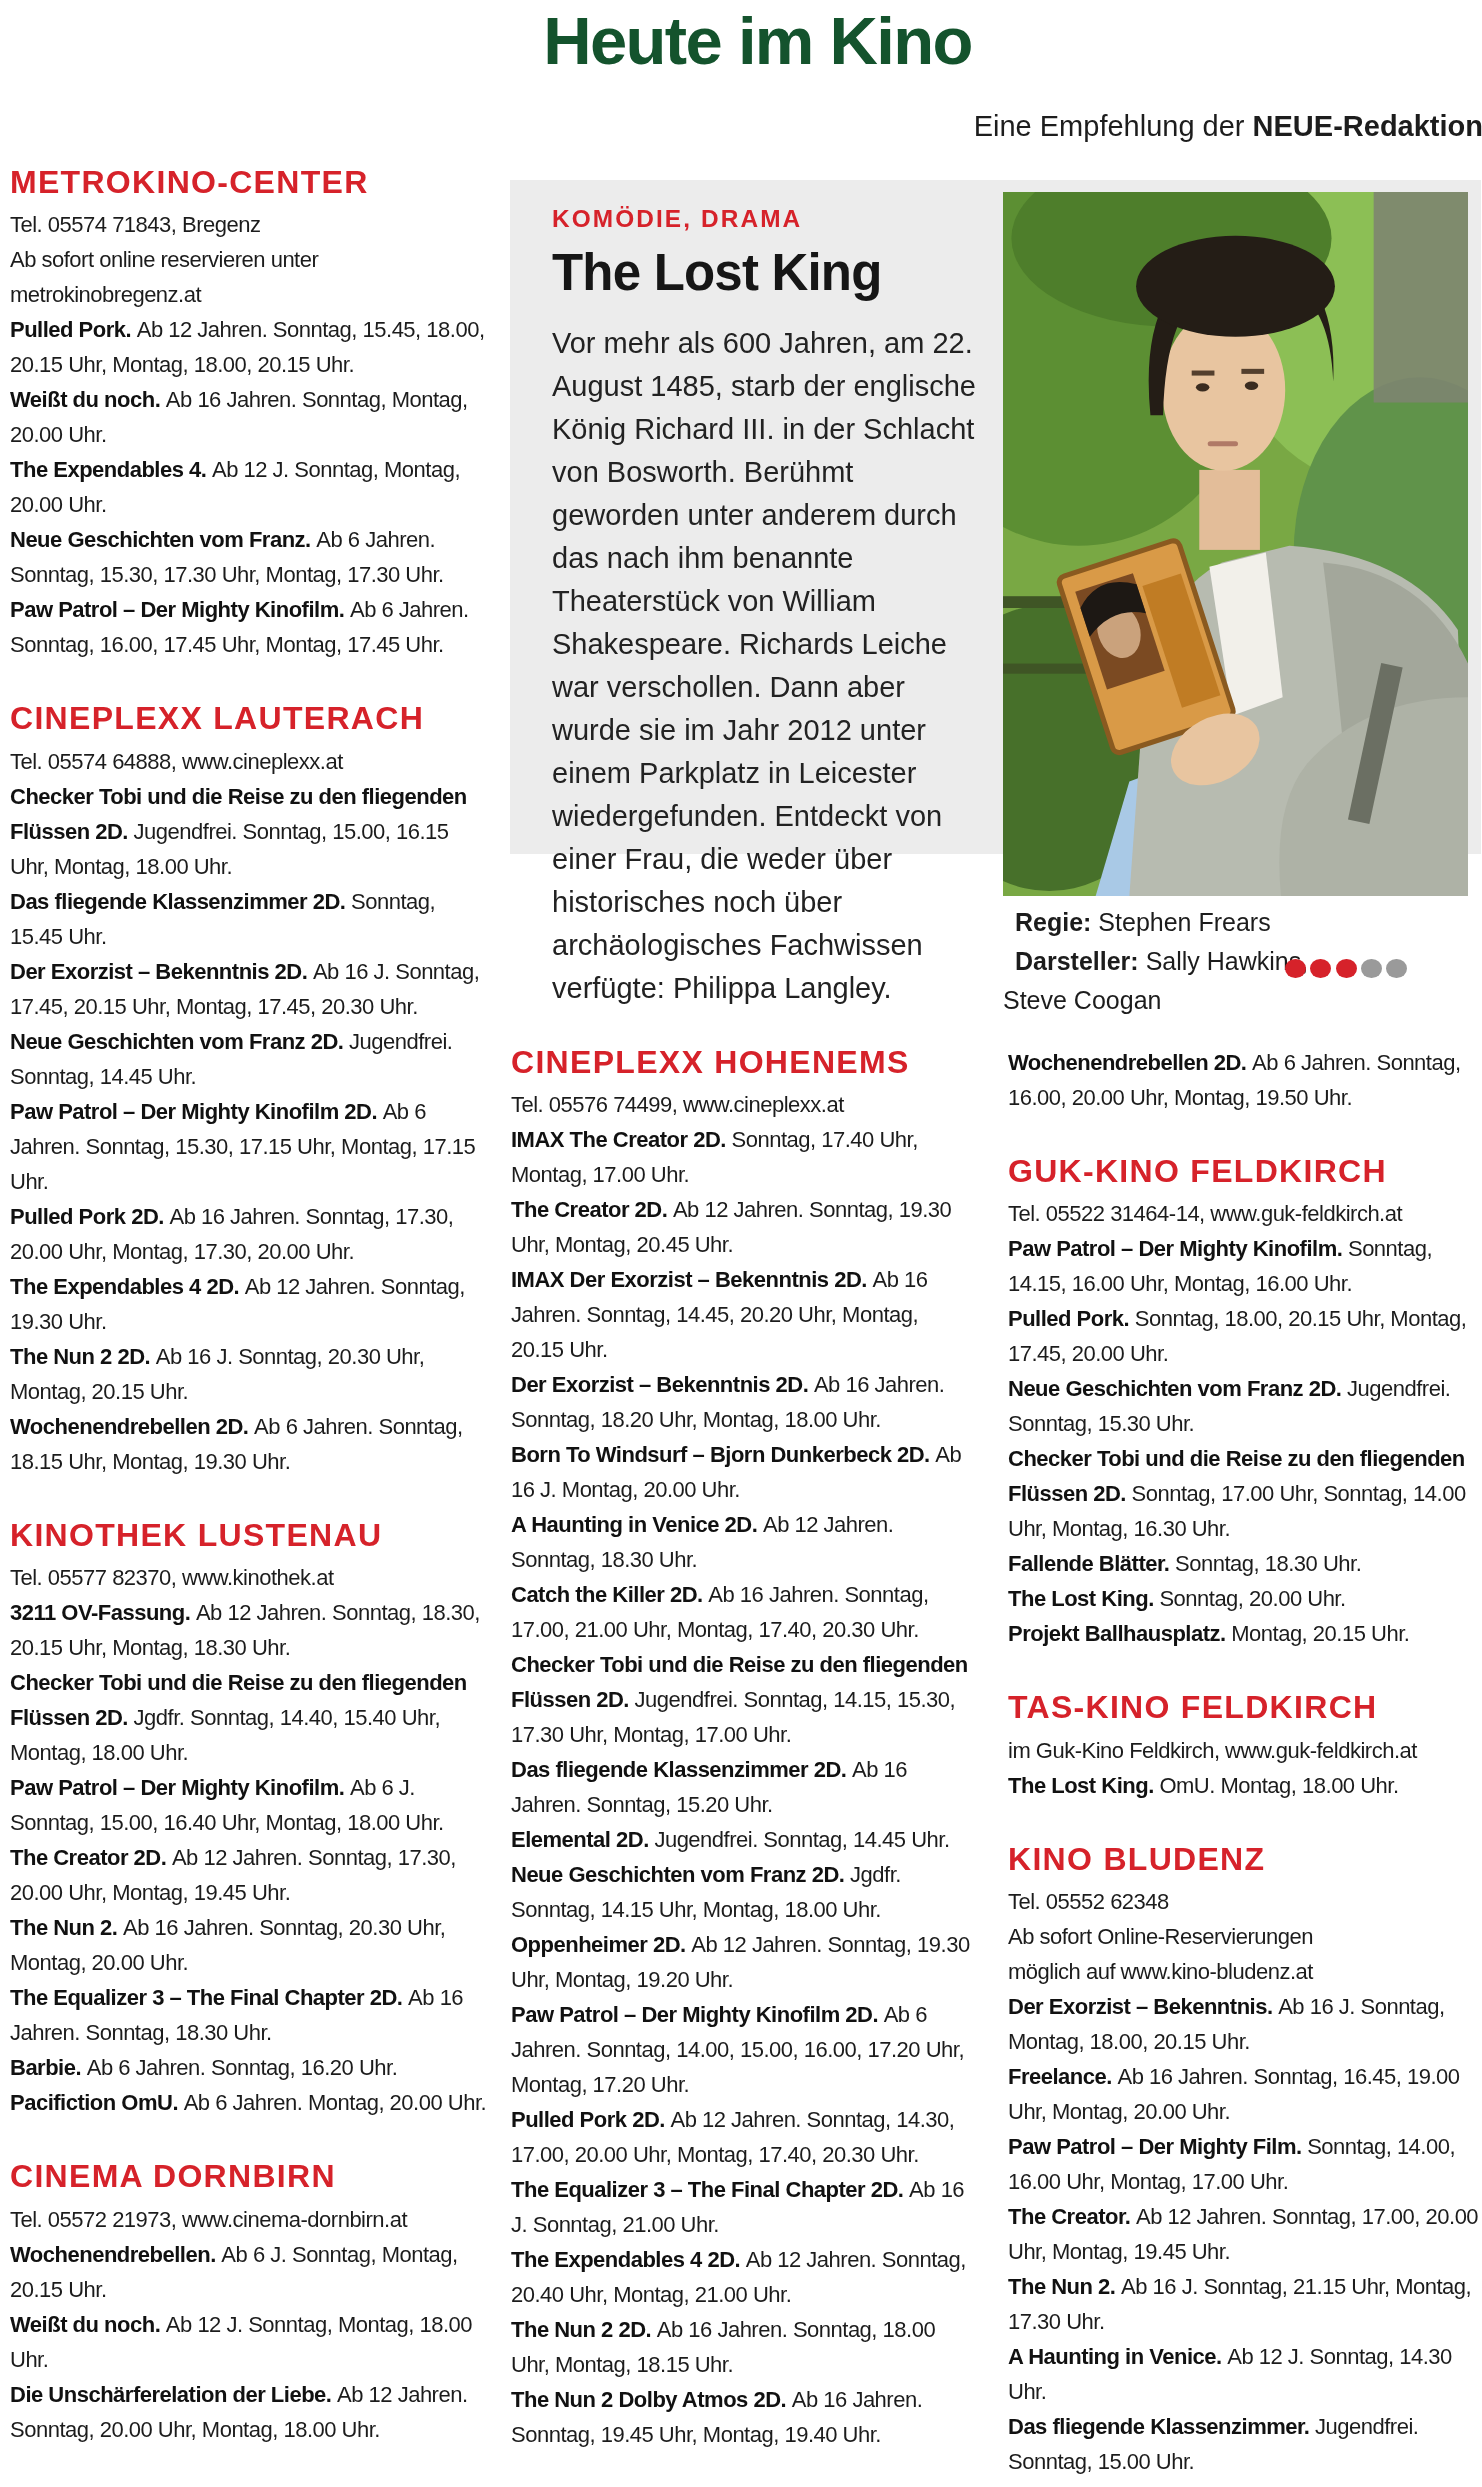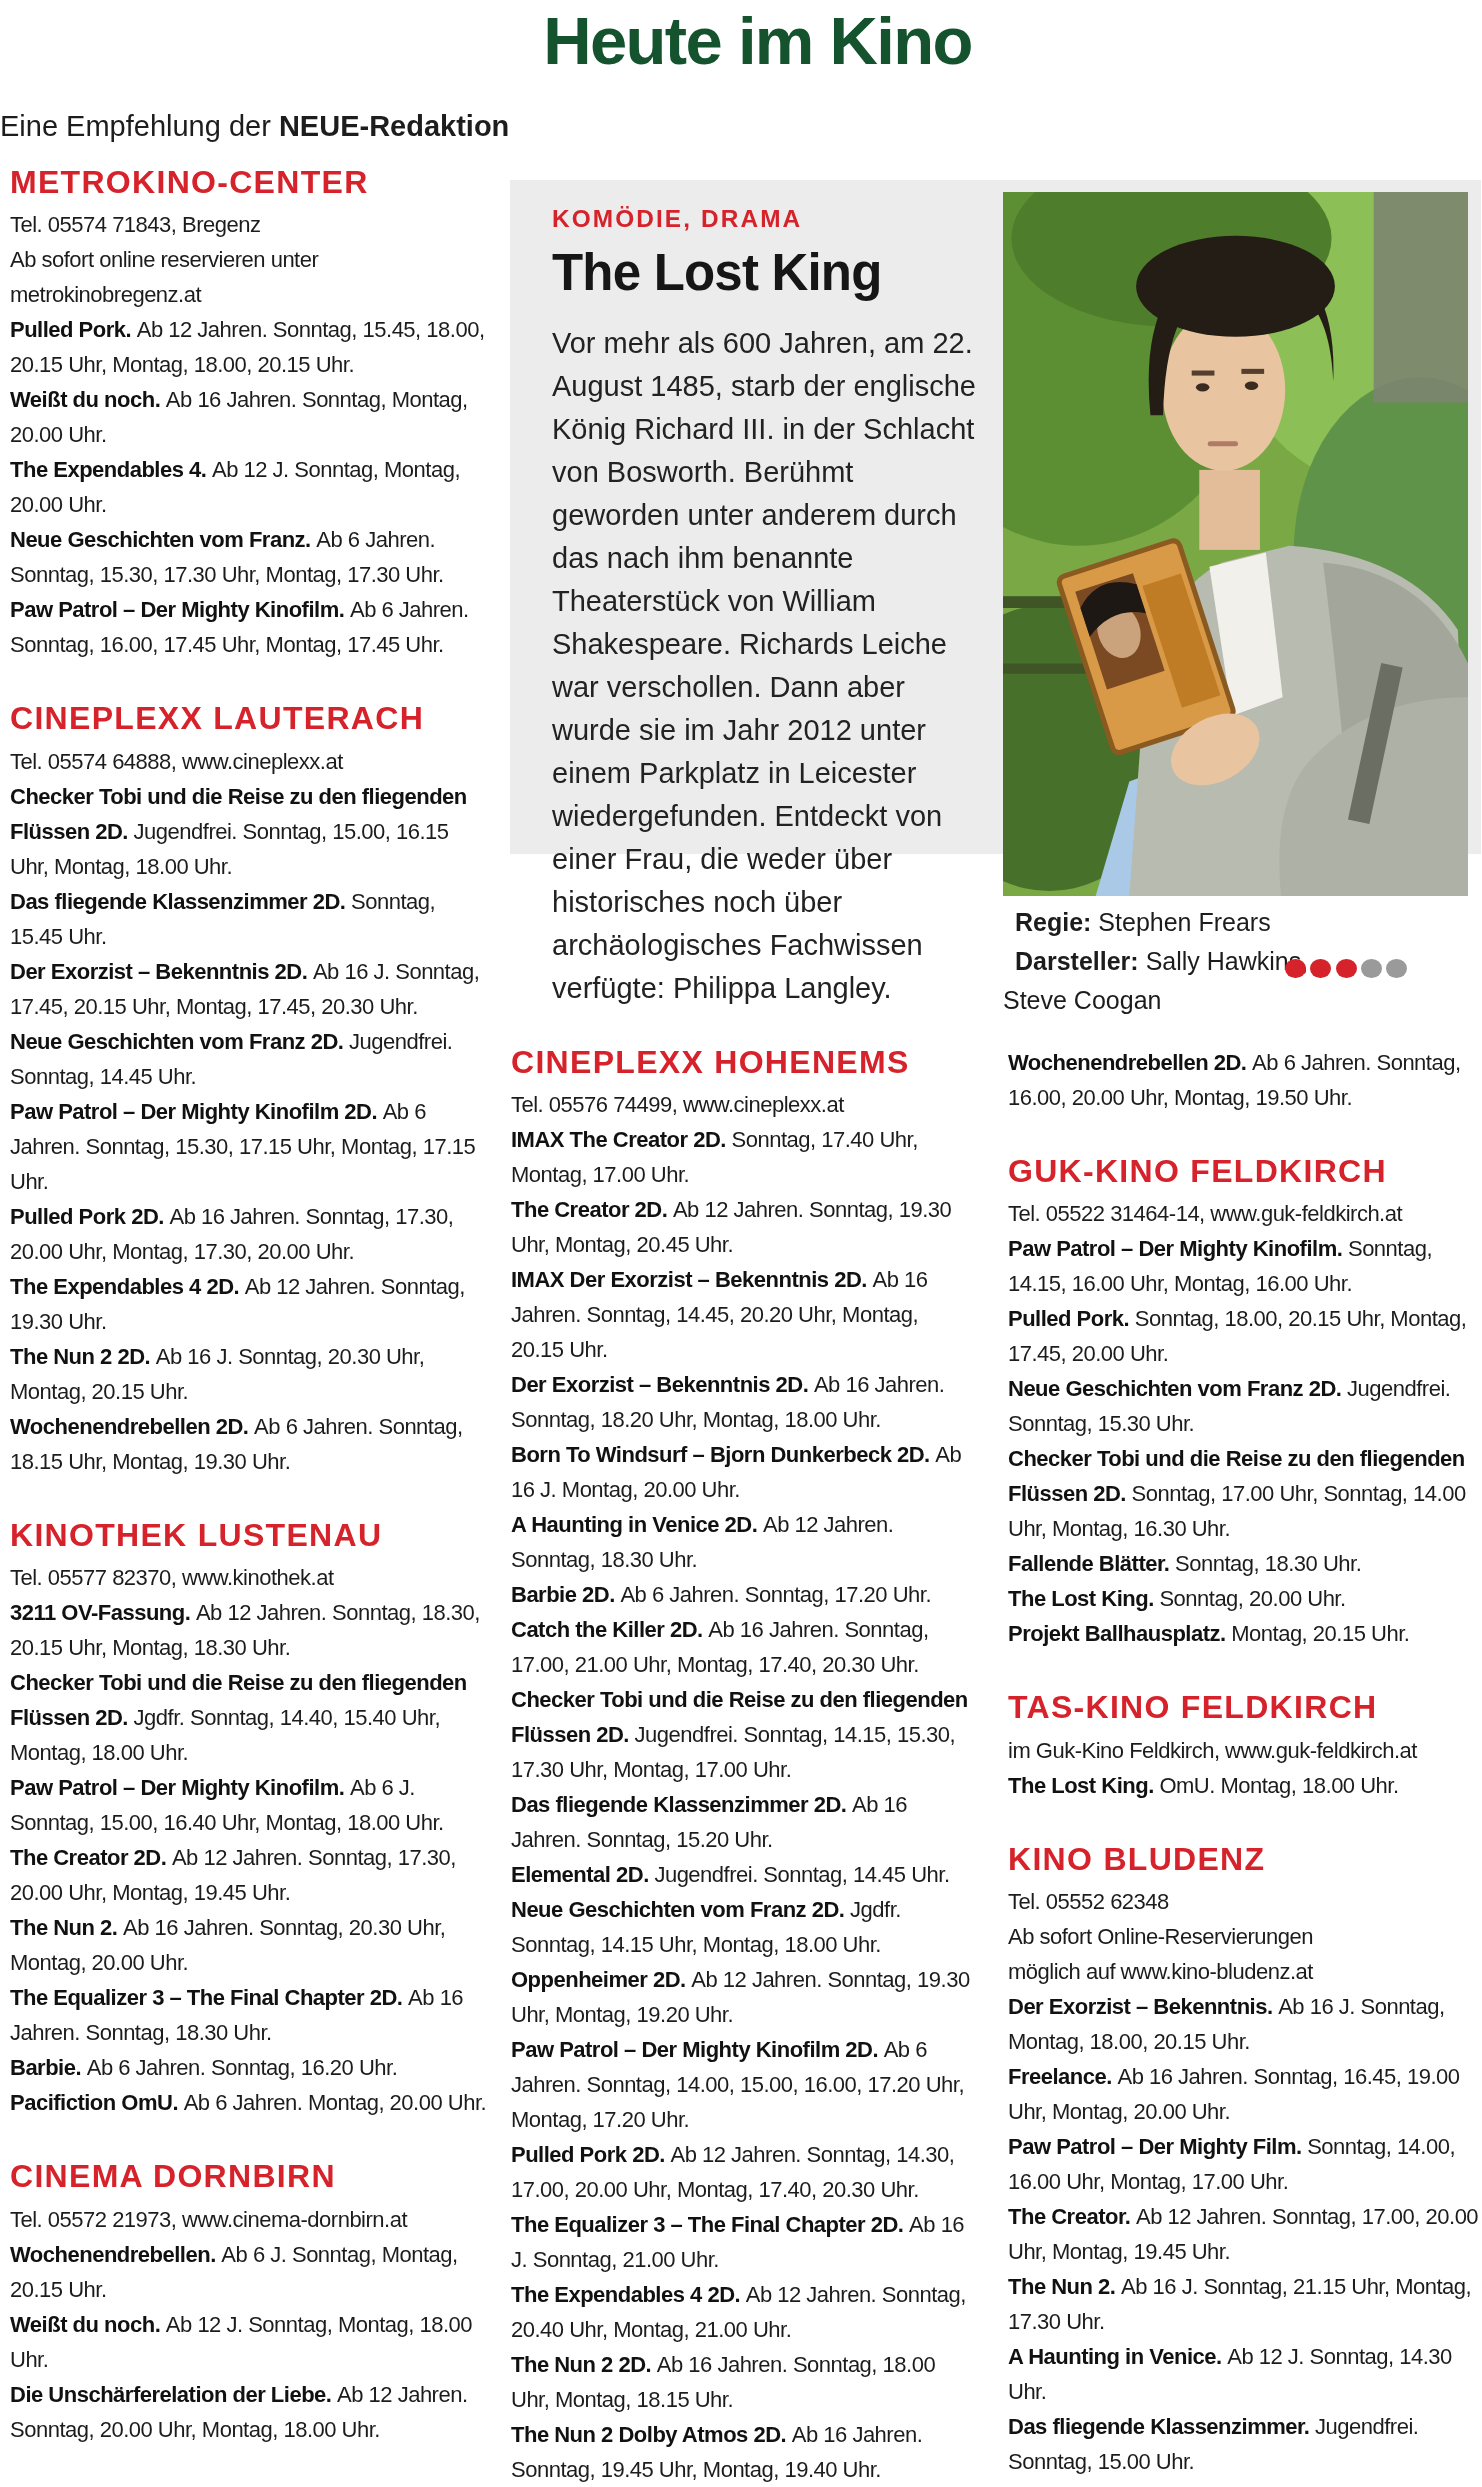--- a/index.html
+++ b/index.html
@@ -1,20 +1,20 @@
 <!DOCTYPE html>
 <html style="font-size:13.5px"><head>
 <meta charset="utf-8">
 <style>
   html,body{margin:0;padding:0;background:#fff;}
   .page{position:relative;width:1483px;height:2487px;background:#ffffff;overflow:hidden;
         font-family:"Liberation Sans",sans-serif;color:#1c1c1c;}
   .page-title{position:absolute;top:1.7px;left:0;width:100%;text-align:center;
         font-size:67px;font-weight:800;letter-spacing:-1.7px;color:#14532d;margin:0;padding-left:16px;}
-  .subtitle{position:absolute;top:110px;left:0;width:100%;text-align:left;
+  .subtitle{position:absolute;top:110px;left:0;width:100%;text-align:right;
         font-size:29px;color:#1d1d1d;margin:0;}
   .subtitle b{font-weight:700;}
 
   
   .col{position:absolute;}
   #col0{left:10px;top:165px;width:480px;}
   #col1{left:511px;top:1045px;width:465px;}
   #col2{left:1008px;top:1045px;width:474px;}
 
   .section{margin-top:39px;}
@@ -145,21 +145,20 @@
   <div class="col" id="col1">
       <section class="section">
         <h2 class="heading">CINEPLEXX HOHENEMS</h2>
         <p class="info">Tel. 05576 74499, www.cineplexx.at</p>
         <p class="film"><b>IMAX The Creator 2D. </b><span>Sonntag, 17.40 Uhr, Montag, 17.00 Uhr.</span></p>
         <p class="film"><b>The Creator 2D. </b><span>Ab 12 Jahren. Sonntag, 19.30 Uhr, Montag, 20.45 Uhr.</span></p>
         <p class="film"><b>IMAX Der Exorzist – Bekenntnis 2D. </b><span>Ab 16 Jahren. Sonntag, 14.45, 20.20 Uhr, Montag, 20.15 Uhr.</span></p>
         <p class="film"><b>Der Exorzist – Bekenntnis 2D. </b><span>Ab 16 Jahren. Sonntag, 18.20 Uhr, Montag, 18.00 Uhr.</span></p>
         <p class="film"><b>Born To Windsurf – Bjorn Dunkerbeck 2D. </b><span>Ab 16 J. Montag, 20.00 Uhr.</span></p>
         <p class="film"><b>A Haunting in Venice 2D. </b><span>Ab 12 Jahren. Sonntag, 18.30 Uhr.</span></p>
-        <p class="film"><b>Barbie 2D. </b><span>Ab 6 Jahren. Sonntag, 17.20 Uhr.</span></p>
         <p class="film"><b>Catch the Killer 2D. </b><span>Ab 16 Jahren. Sonntag, 17.00, 21.00 Uhr, Montag, 17.40, 20.30 Uhr.</span></p>
         <p class="film"><b>Checker Tobi und die Reise zu den fliegenden Flüssen 2D. </b><span>Jugendfrei. Sonntag, 14.15, 15.30, 17.30 Uhr, Montag, 17.00 Uhr.</span></p>
         <p class="film"><b>Das fliegende Klassenzimmer 2D. </b><span>Ab 16 Jahren. Sonntag, 15.20 Uhr.</span></p>
         <p class="film"><b>Elemental 2D. </b><span>Jugendfrei. Sonntag, 14.45 Uhr.</span></p>
         <p class="film"><b>Neue Geschichten vom Franz 2D. </b><span>Jgdfr. Sonntag, 14.15 Uhr, Montag, 18.00 Uhr.</span></p>
         <p class="film"><b>Oppenheimer 2D. </b><span>Ab 12 Jahren. Sonntag, 19.30 Uhr, Montag, 19.20 Uhr.</span></p>
         <p class="film"><b>Paw Patrol – Der Mighty Kinofilm 2D. </b><span>Ab 6 Jahren. Sonntag, 14.00, 15.00, 16.00, 17.20 Uhr, Montag, 17.20 Uhr.</span></p>
         <p class="film"><b>Pulled Pork 2D. </b><span>Ab 12 Jahren. Sonntag, 14.30, 17.00, 20.00 Uhr, Montag, 17.40, 20.30 Uhr.</span></p>
         <p class="film"><b>The Equalizer 3 – The Final Chapter 2D. </b><span>Ab 16 J. Sonntag, 21.00 Uhr.</span></p>
         <p class="film"><b>The Expendables 4 2D. </b><span>Ab 12 Jahren. Sonntag, 20.40 Uhr, Montag, 21.00 Uhr.</span></p>

